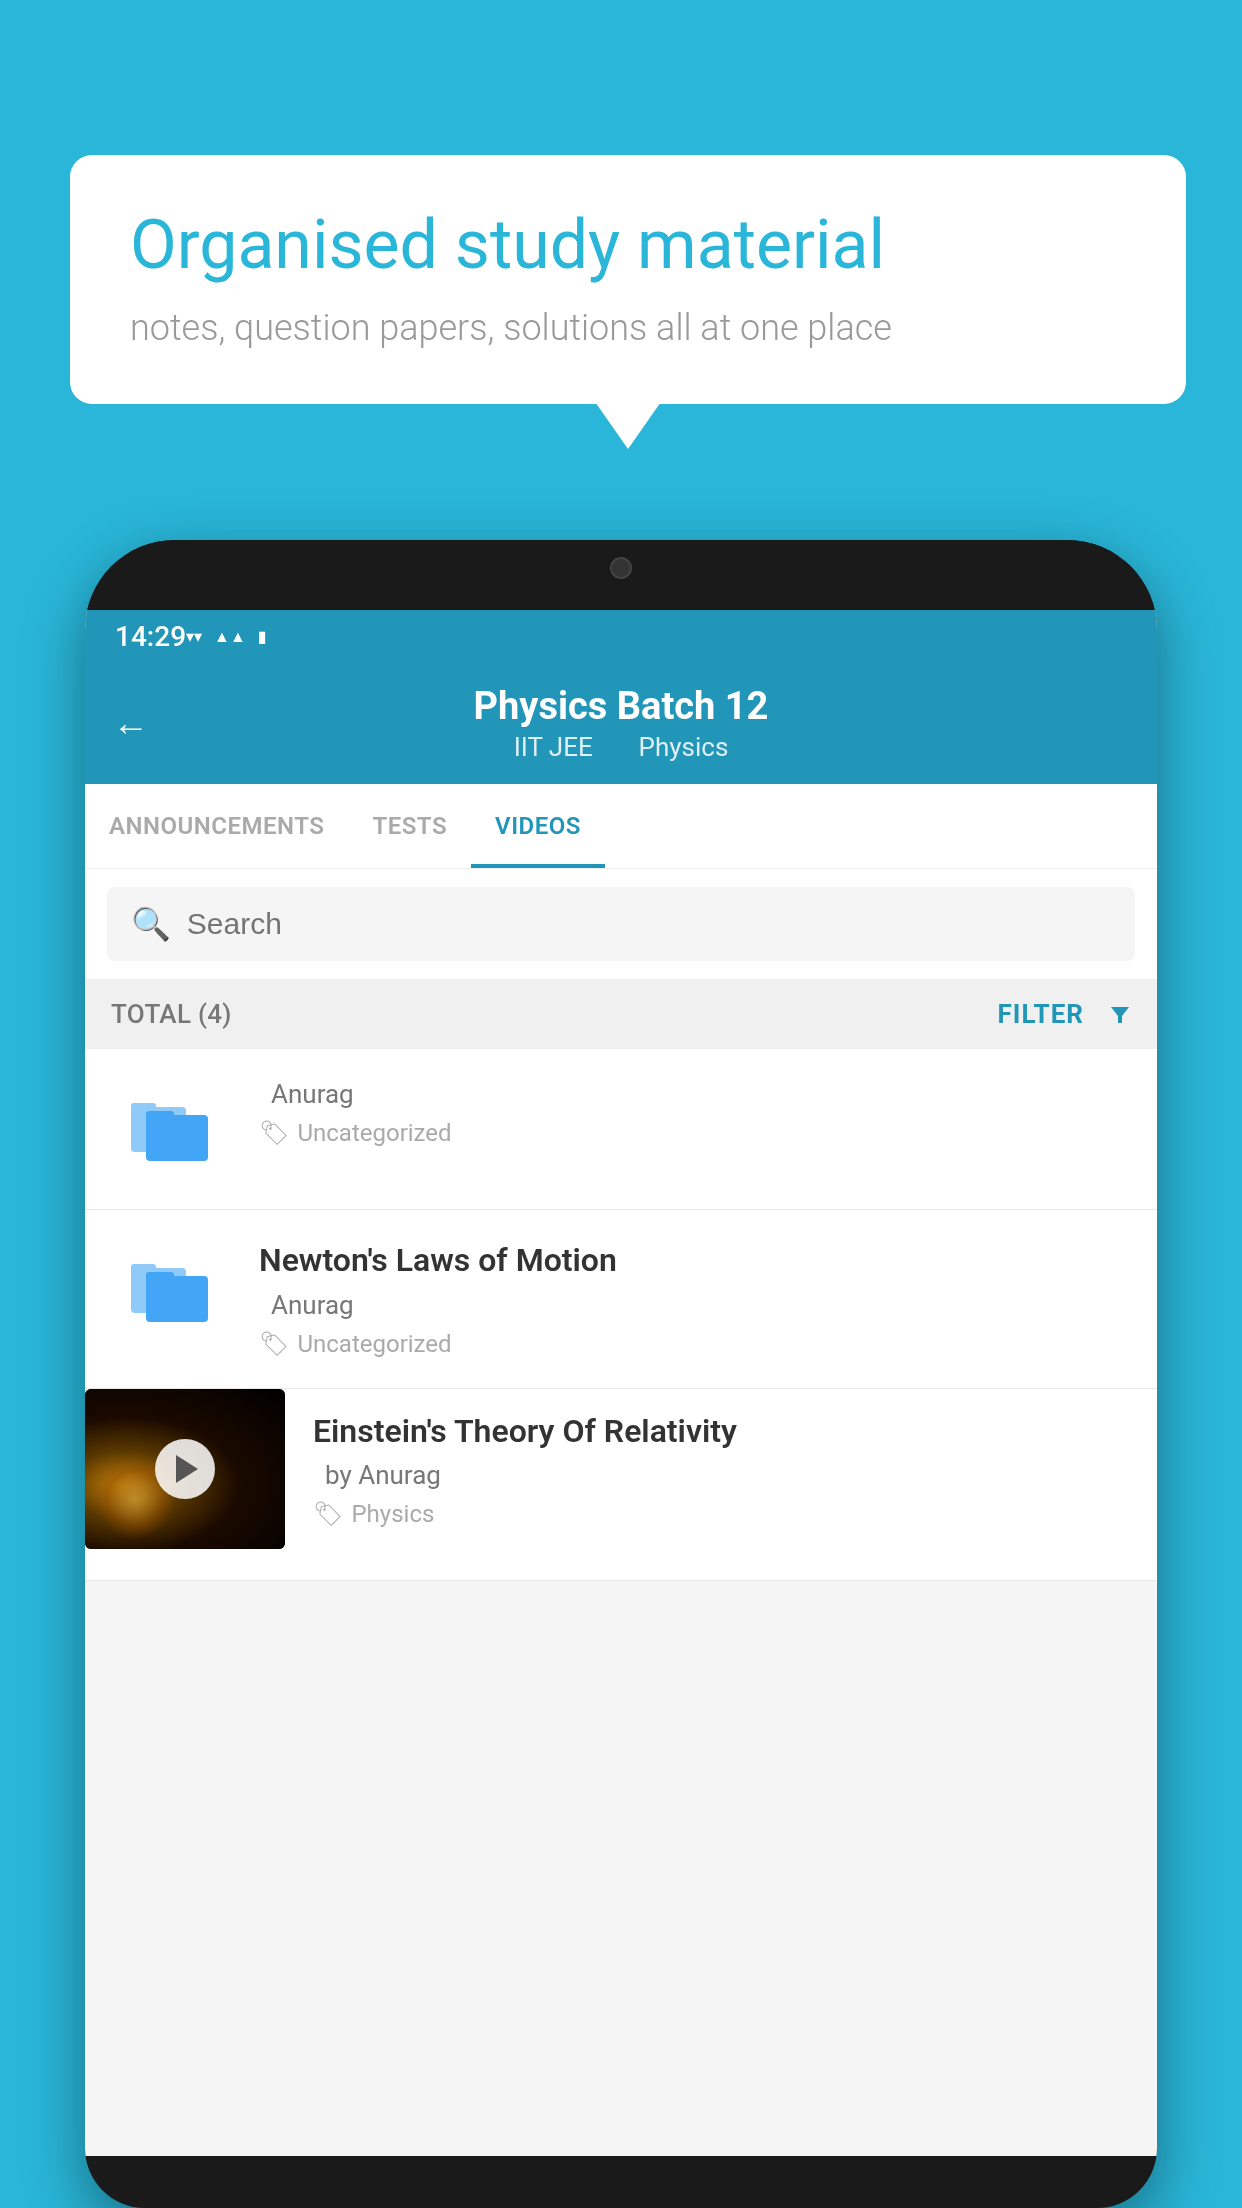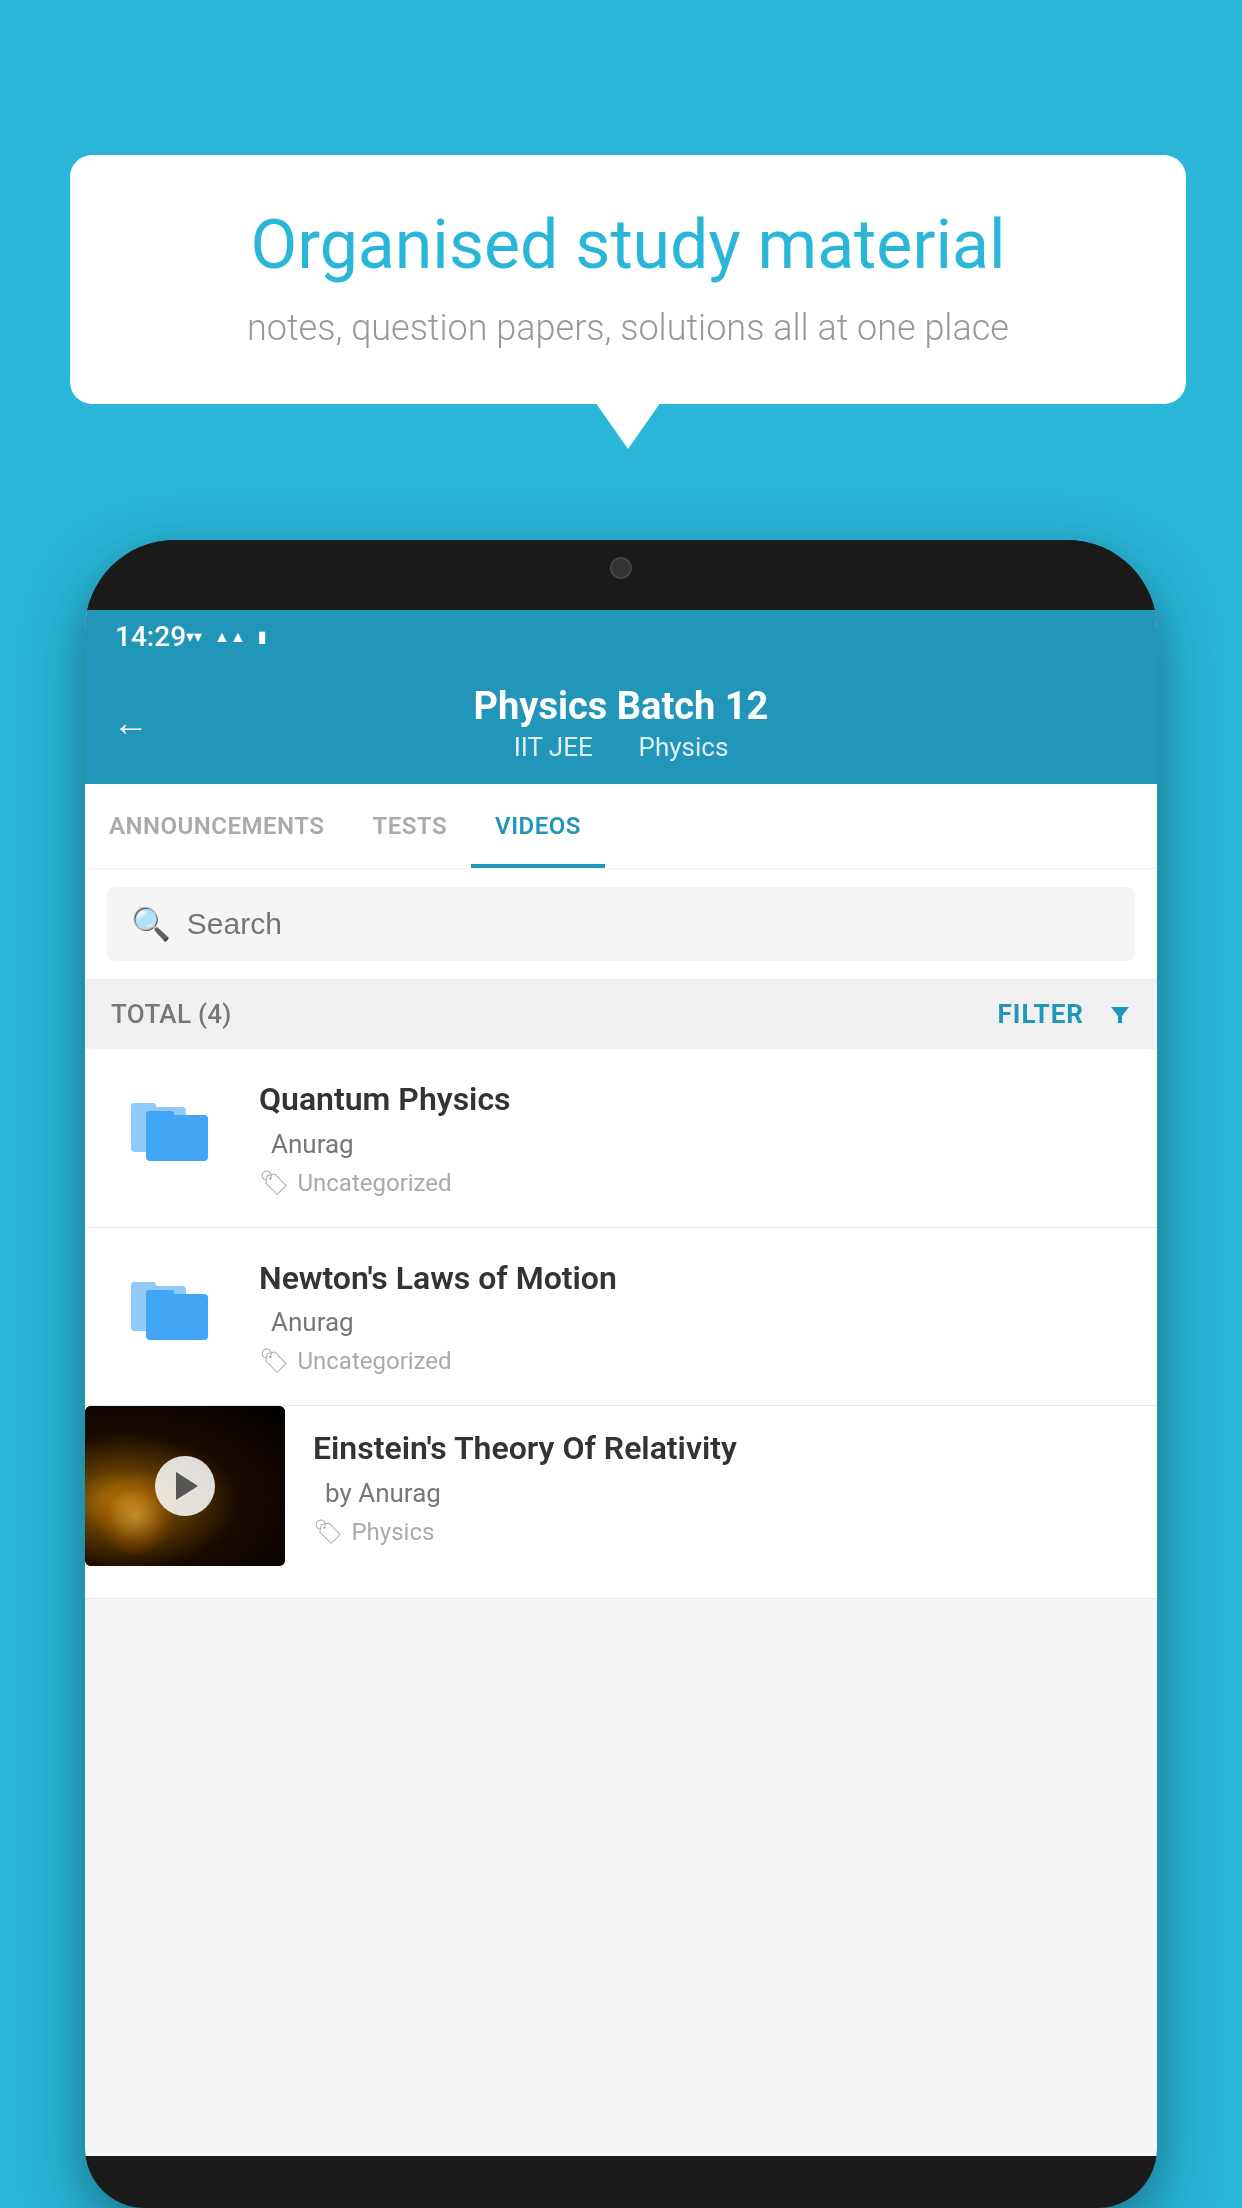--- a/index.html
+++ b/index.html
@@ -13,21 +13,20 @@
       overflow: hidden;
       position: relative;
     }
 
     
     .speech-bubble-container {
       position: absolute;
       top: 155px;
       left: 70px;
       right: 56px;
-      text-align: center;
     }
 
     .speech-bubble {
       background: white;
       border-radius: 22px;
       padding: 50px 60px 55px 60px;
       position: relative;
     }
 
     .speech-bubble::after {
@@ -454,21 +453,20 @@
           <svg class="folder-icon-svg" viewBox="0 0 90 80">
 
             <rect x="5" y="18" width="55" height="45" rx="4" fill="#90CAF9"></rect>
             <rect x="5" y="14" width="25" height="10" rx="3" fill="#90CAF9"></rect>
 
             <rect x="20" y="26" width="62" height="46" rx="4" fill="#42A5F5"></rect>
             <rect x="20" y="22" width="28" height="10" rx="3" fill="#42A5F5"></rect>
           </svg>
         </div>
         <div class="video-info">
-          <div class="video-title">Quantum Physics</div>
           <div class="video-author">Anurag</div>
           <div class="video-tag">
             <span>🏷</span>
             <span>Uncategorized</span>
           </div>
         </div>
       </div>
 
       <div class="video-item">
         <div class="video-thumbnail">

